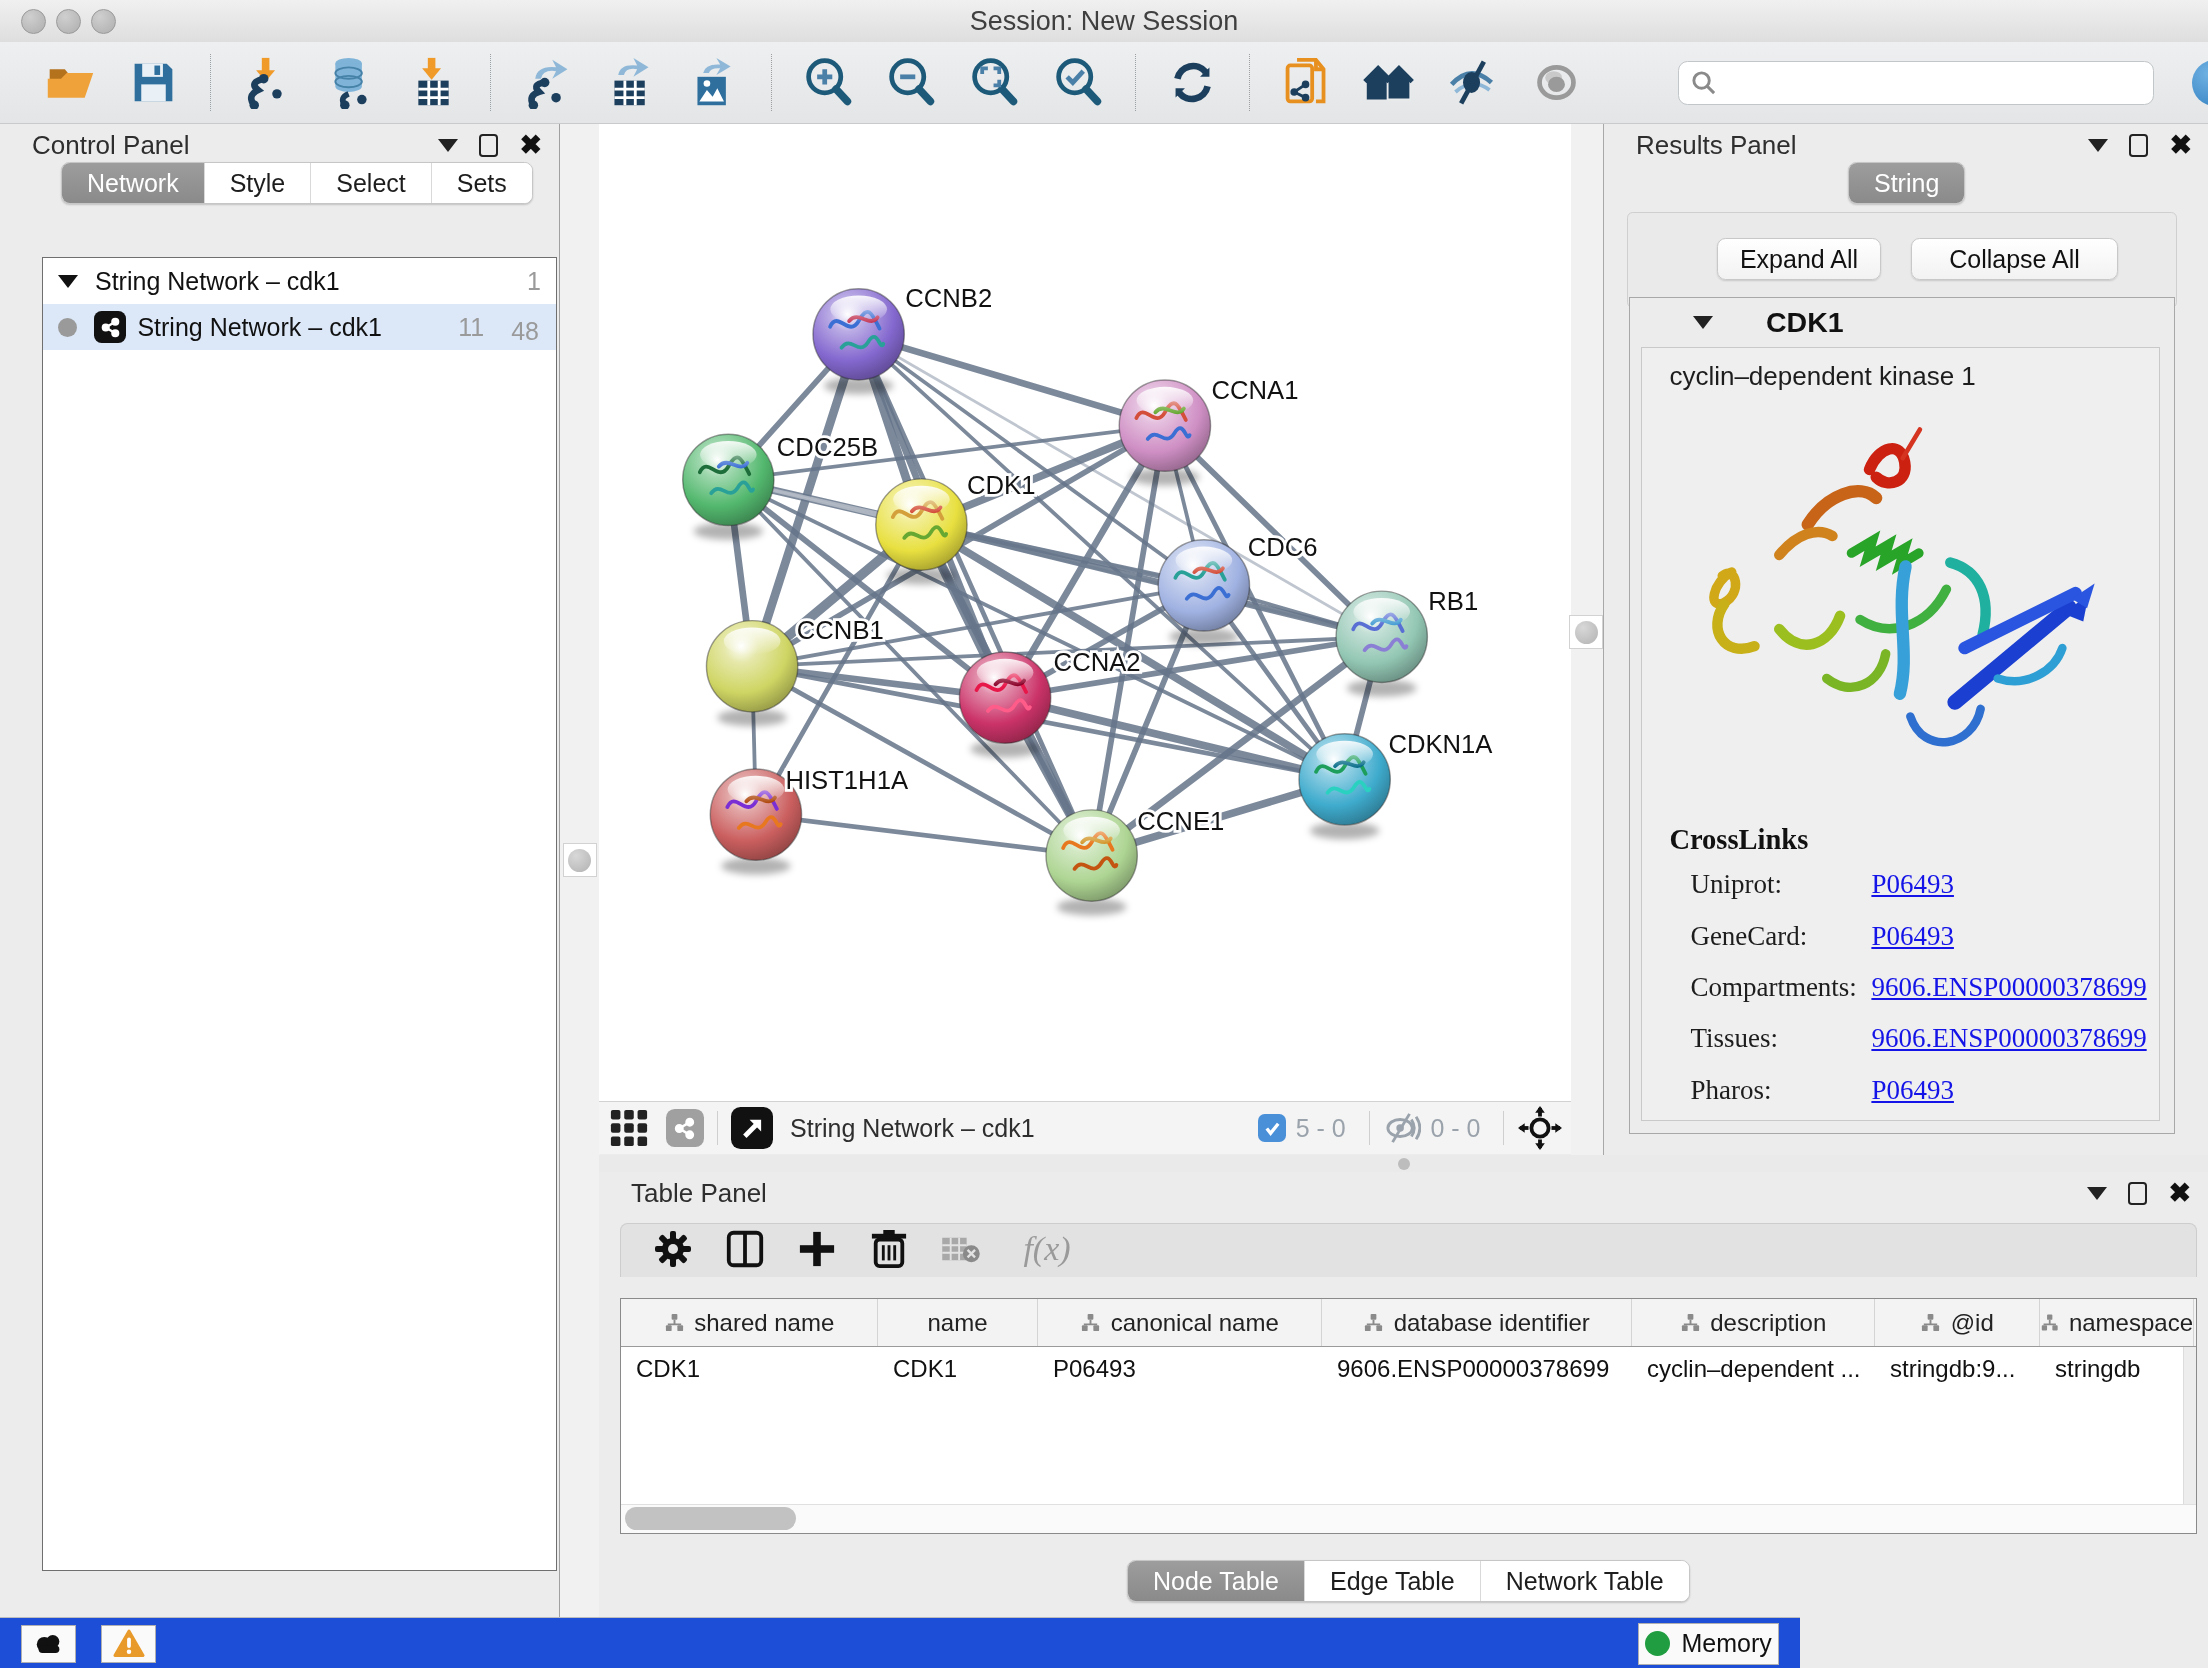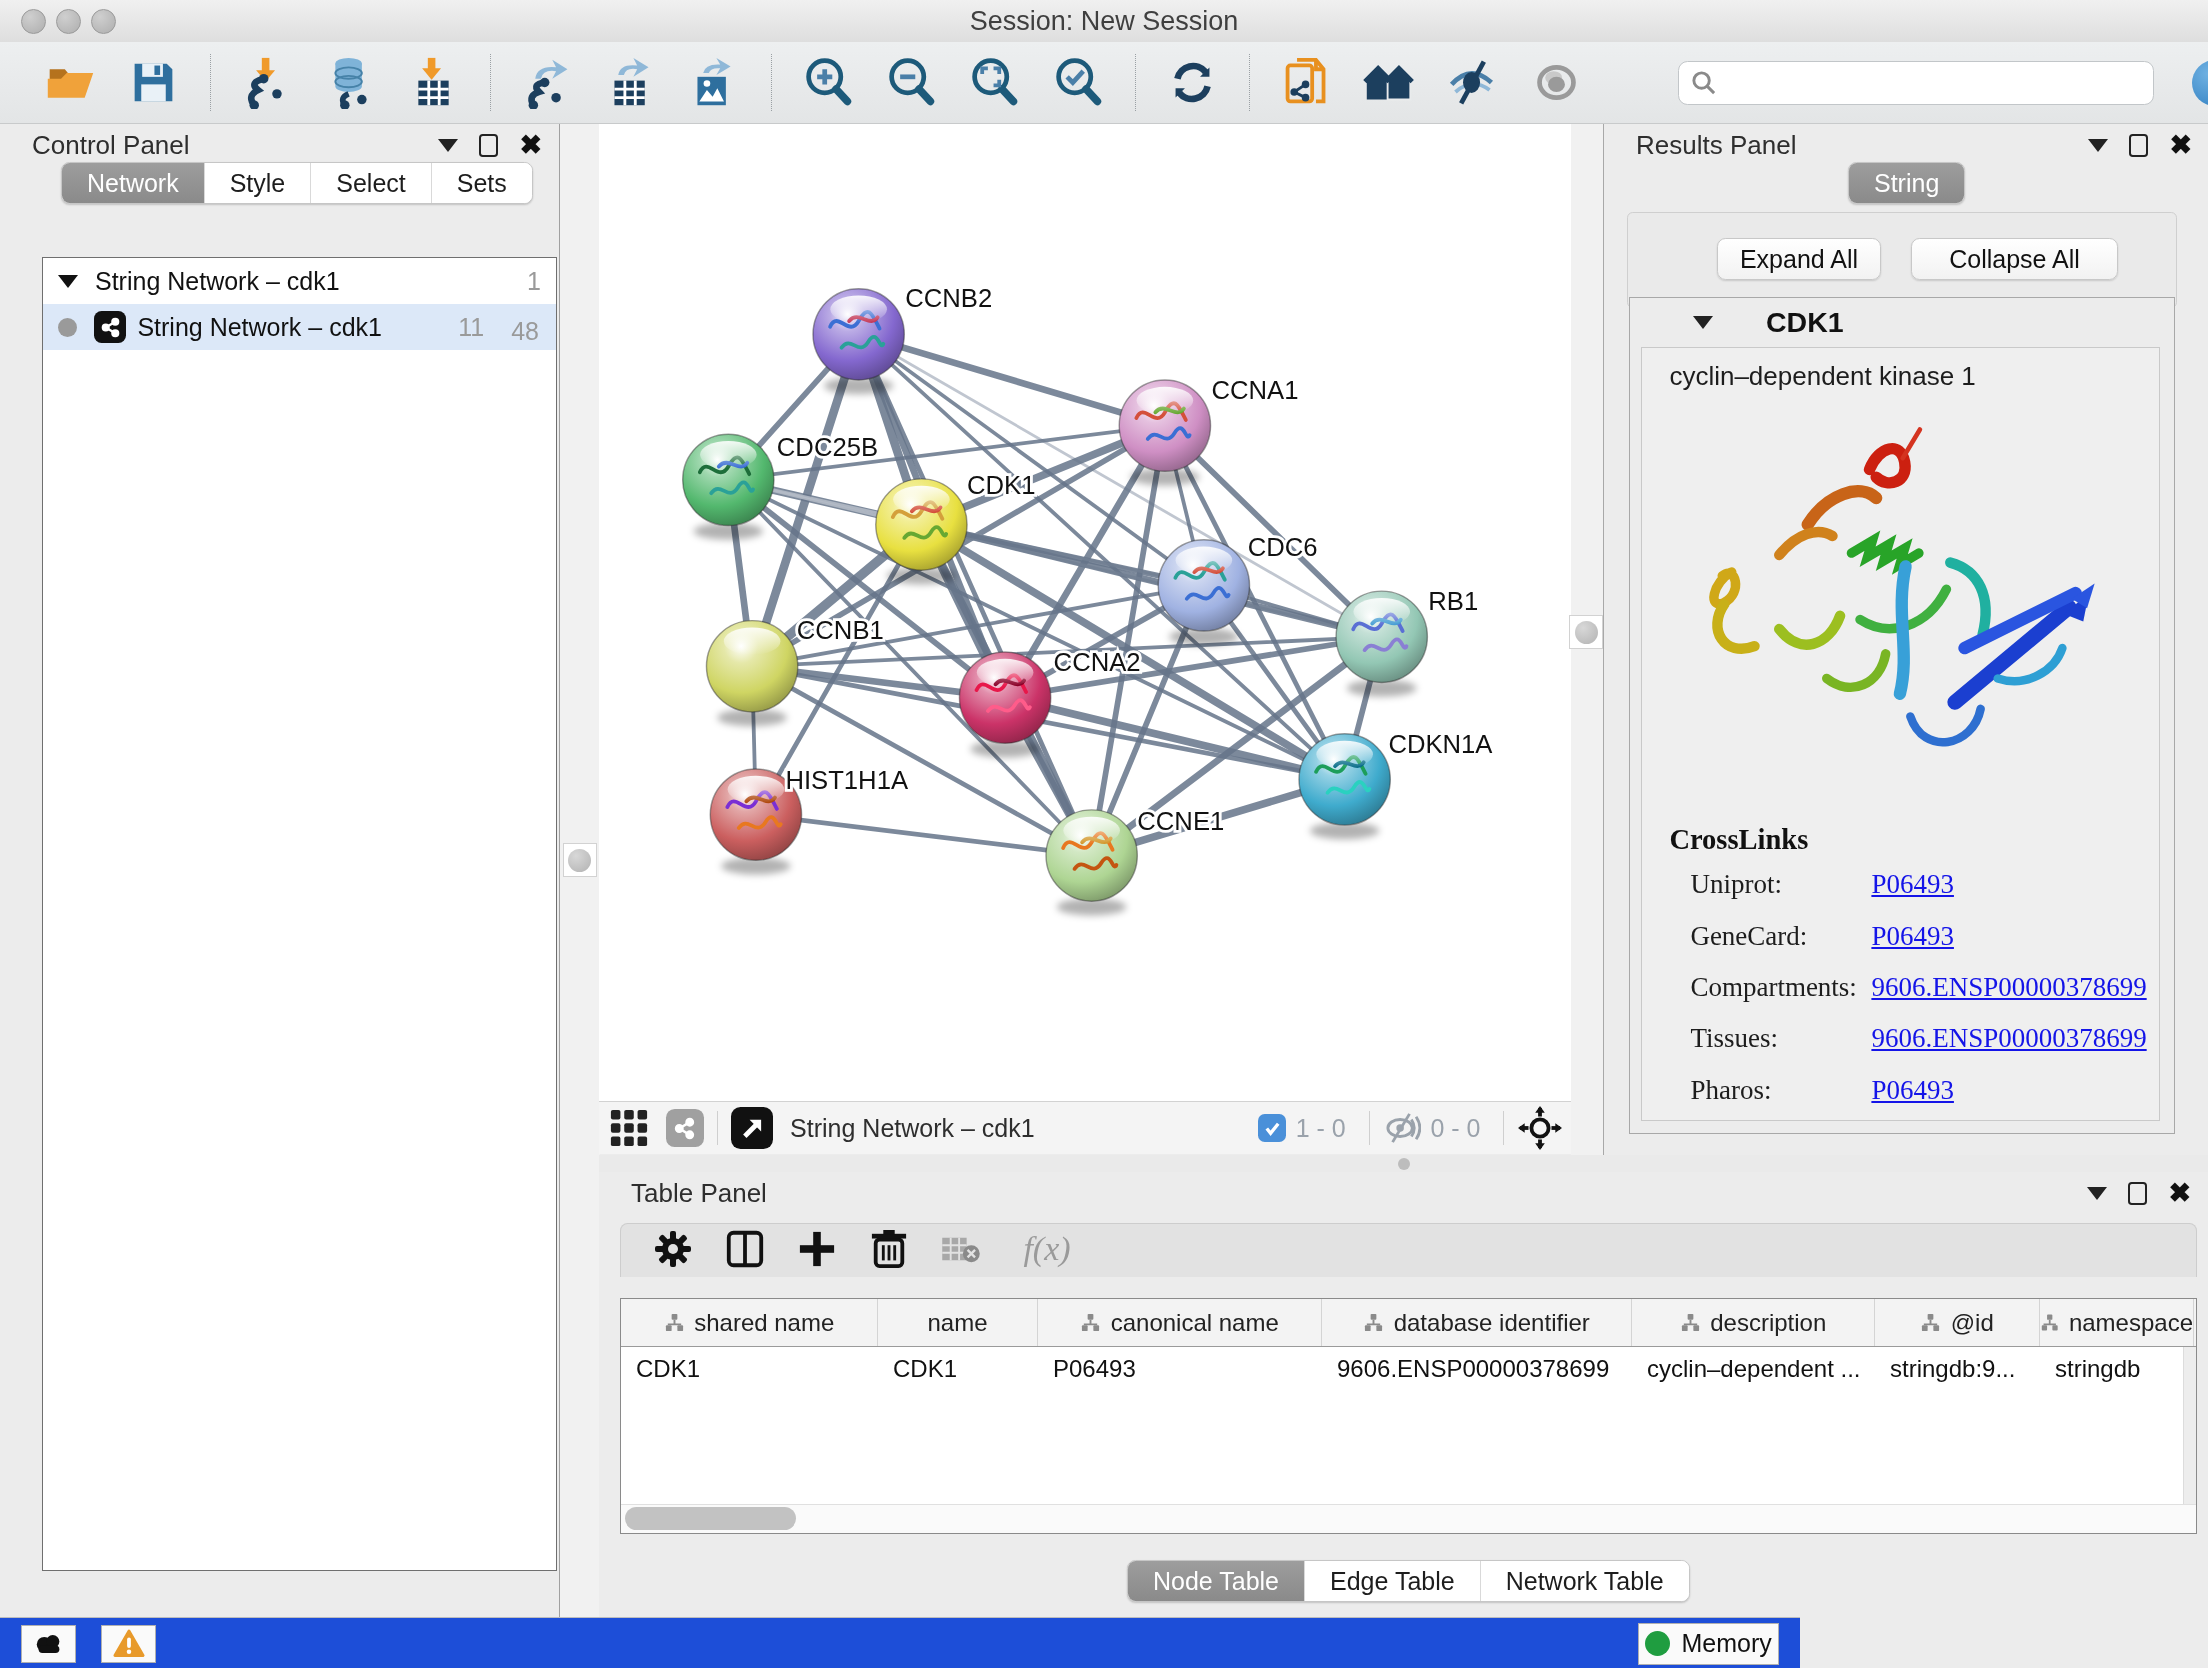--- a/index.html
+++ b/index.html
@@ -576,21 +576,21 @@
           <path d="M10 4 h12 v12 Z" fill="#fff"></path>
       </svg>
     </div>
     <div class="ntb-label">String Network – cdk1</div>
     <div style="margin-left:auto;display:flex;align-items:center">
       <div class="checkbox">
         <svg width="19" height="19" viewBox="0 0 20 20">
             <path d="M4 10 l4 5 8-10" stroke="#fff" stroke-width="3.5" fill="none"></path>
           </svg>
       </div>
-      <div class="ntb-count">1 - 0</div>
+      <div class="ntb-count">5 - 0</div>
       <div class="ntb-sep"></div>
       <svg width="38" height="32" viewBox="0 0 40 34">
         <ellipse cx="18" cy="17" rx="13" ry="9" fill="none" stroke="#9aa2ab" stroke-width="3"></ellipse>
         <circle cx="18" cy="17" r="4" fill="#9aa2ab"></circle>
         <line x1="28" y1="2" x2="10" y2="32" stroke="#9aa2ab" stroke-width="3"></line>
         <path d="M30 8 q6 9 0 18 M35 5 q8 12 0 24" stroke="#9aa2ab" stroke-width="3" fill="none"></path>
       </svg>
       <div class="ntb-count">0 - 0</div>
       <div class="ntb-sep"></div>
       <svg width="44" height="44" viewBox="0 0 46 46">

